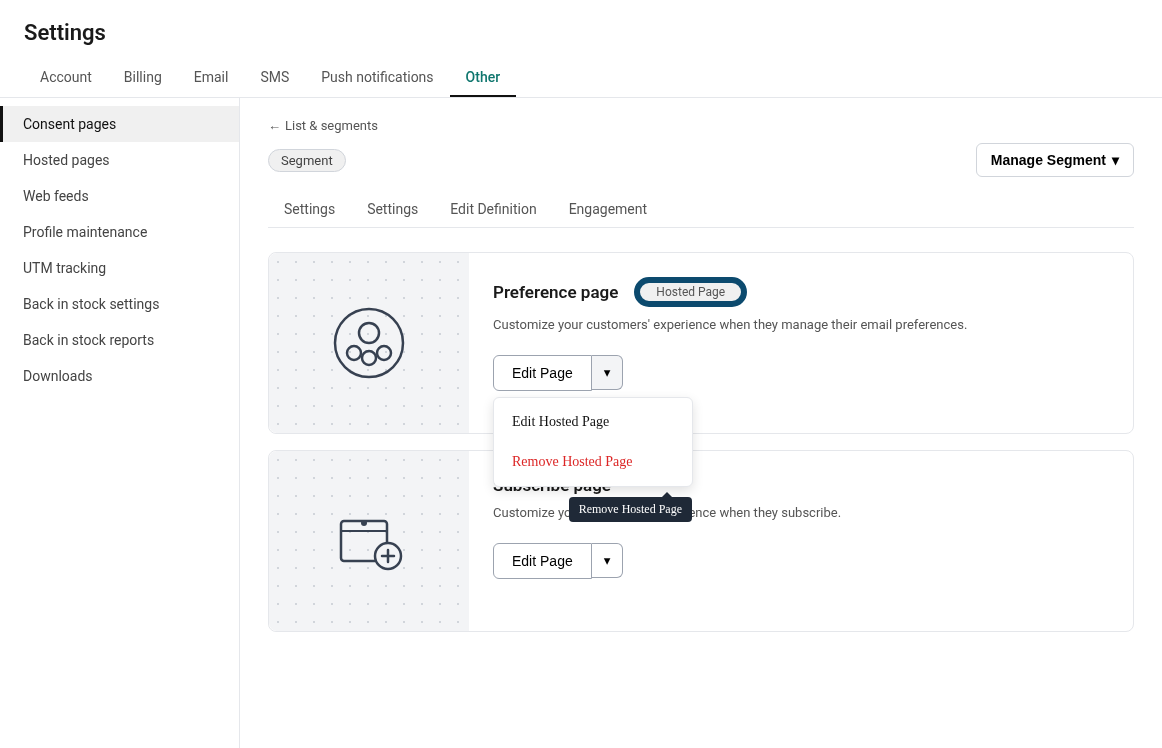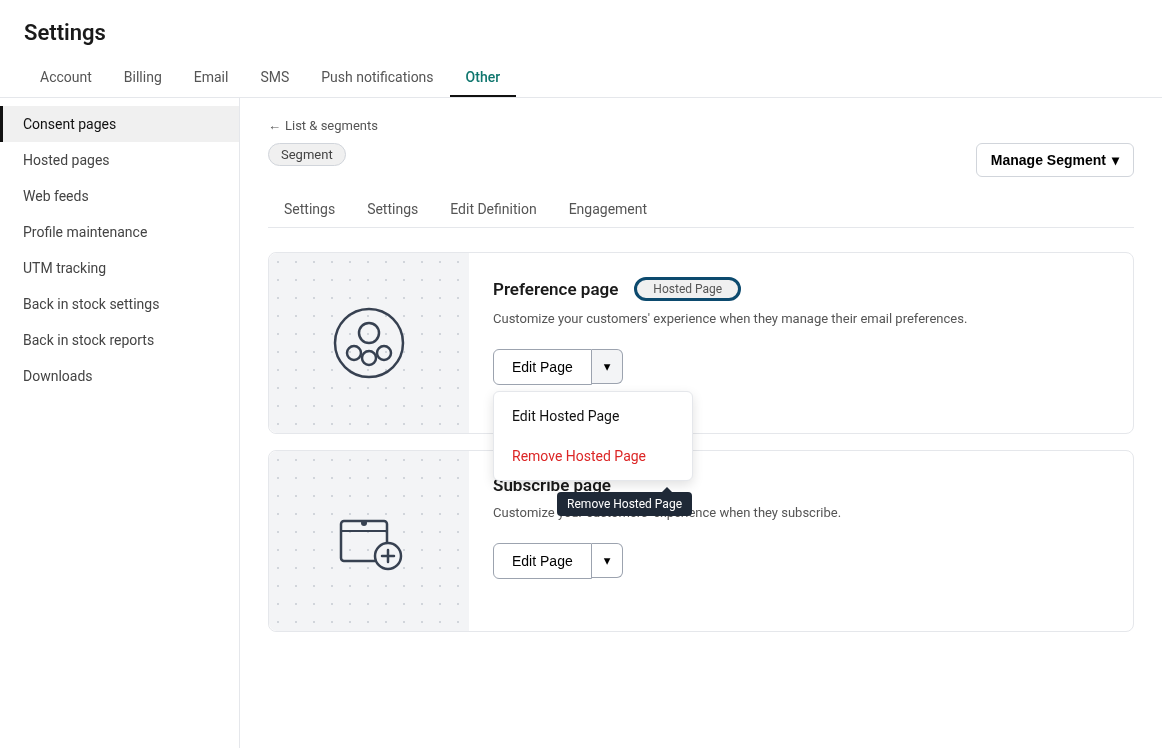--- a/index.html
+++ b/index.html
@@ -15,44 +15,44 @@
 
     .sidebar { width: 240px; border-right: 1px solid #e5e7eb; padding: 8px 0; flex-shrink: 0; }
     .sidebar-item { padding: 10px 20px; font-size: 14px; color: #444; cursor: pointer; border-left: 3px solid transparent; }
     .sidebar-item.active { background: #f0f0f0; border-left: 3px solid #111; font-weight: 400; color: #111; }
 
     .main { flex: 1; overflow-y: auto; padding: 20px 28px; position: relative; }
 
     .breadcrumb { display: flex; align-items: center; margin-bottom: 10px; }
     .breadcrumb-link { color: #555; font-size: 13px; text-decoration: none; cursor: pointer; display: flex; align-items: center; gap: 4px; }
 
-    .segment-header { display: flex; align-items: flex-start; justify-content: space-between; margin-bottom: 16px; }
+    .segment-header { display: flex; align-items: center; justify-content: space-between; margin-bottom: 16px; }
     .segment-badge { background: #f0f0f0; border: 1px solid #d1d5db; border-radius: 20px; padding: 3px 12px; font-size: 13px; color: #444; }
 
     .manage-btn { display: flex; align-items: center; gap: 6px; background: #fff; border: 1px solid #d1d5db; border-radius: 6px; padding: 8px 14px; font-size: 14px; cursor: pointer; font-weight: 700; }
 
     .sub-nav { display: flex; gap: 0; border-bottom: 1px solid #e5e7eb; margin-bottom: 24px; }
     .sub-nav-item { padding: 8px 16px; font-size: 14px; color: #555; cursor: pointer; border-bottom: 2px solid transparent; }
 
     .card { border: 1px solid #e5e7eb; border-radius: 8px; display: flex; margin-bottom: 16px; overflow: visible; position: relative; background: #fff; }
     .card-thumbnail { width: 200px; flex-shrink: 0; background: #f3f4f6; display: flex; align-items: center; justify-content: center; border-radius: 8px 0 0 8px; min-height: 180px; position: relative; overflow: hidden; }
     .card-thumbnail::before { content: ''; position: absolute; inset: 0; background-image: radial-gradient(circle, #d1d5db 1px, transparent 1px); background-size: 18px 18px; }
     .card-thumbnail svg { position: relative; z-index: 1; }
     .card-body { flex: 1; padding: 24px; }
     .card-title-row { display: flex; align-items: center; gap: 16px; margin-bottom: 8px; }
     .card-title { font-size: 17px; font-weight: 600; }
-    .card-tag { background: #f0f0f0; border: 3px solid #0c4a6e; border-radius: 20px; padding: 2px 16px; font-size: 12px; color: #555; }
+    .card-tag { background: #f0f0f0; border: 6px solid #0c4a6e; border-radius: 20px; padding: 2px 16px; font-size: 12px; color: #555; }
     .card-desc { font-size: 13px; color: #555; margin-bottom: 20px; line-height: 1.5; }
     .card-actions { display: flex; align-items: center; position: relative; }
 
     .btn-primary { background: #fff; border: 1px solid #9ca3af; border-radius: 6px 0 0 6px; padding: 9px 18px; font-size: 14px; cursor: pointer; font-weight: 500; }
     .btn-dropdown { background: #fff; border: 1px solid #9ca3af; border-left: none; border-radius: 0 6px 6px 0; padding: 9px 12px; cursor: pointer; display: flex; align-items: center; }
     .btn-dropdown.active { background: #f3f4f6; }
 
-    .dropdown-menu { position: absolute; top: 42px; left: 0; background: #fff; border: 1px solid #e5e7eb; border-radius: 6px; box-shadow: 0 4px 12px rgba(0,0,0,0.12); z-index: 100; min-width: 200px; padding: 4px 0; }
+    .dropdown-menu { position: absolute; top: 42px; left: 0; background: #fff; border: 1px solid #e5e7eb; border-radius: 6px; box-shadow: 0 4px 12px rgba(0,0,0,0.12); z-index: 100; min-width: 200px; padding: 4px 0; font-family: Liberation Serif, serif; }
     .dropdown-item { padding: 12px 18px; font-size: 14px; color: #111; cursor: pointer; }
     .dropdown-item.danger { color: #dc2626; }
 
     .tooltip { position: absolute; background: #1f2937; color: #fff; font-size: 12px; border-radius: 4px; padding: 5px 10px; white-space: nowrap; bottom: -36px; right: 0; z-index: 200; }
     .tooltip::before { content: ''; position: absolute; top: -5px; right: 20px; border-left: 5px solid transparent; border-right: 5px solid transparent; border-bottom: 5px solid #1f2937; }
   </style>
 </head>
 <body>
 
 <div class="page-header">

